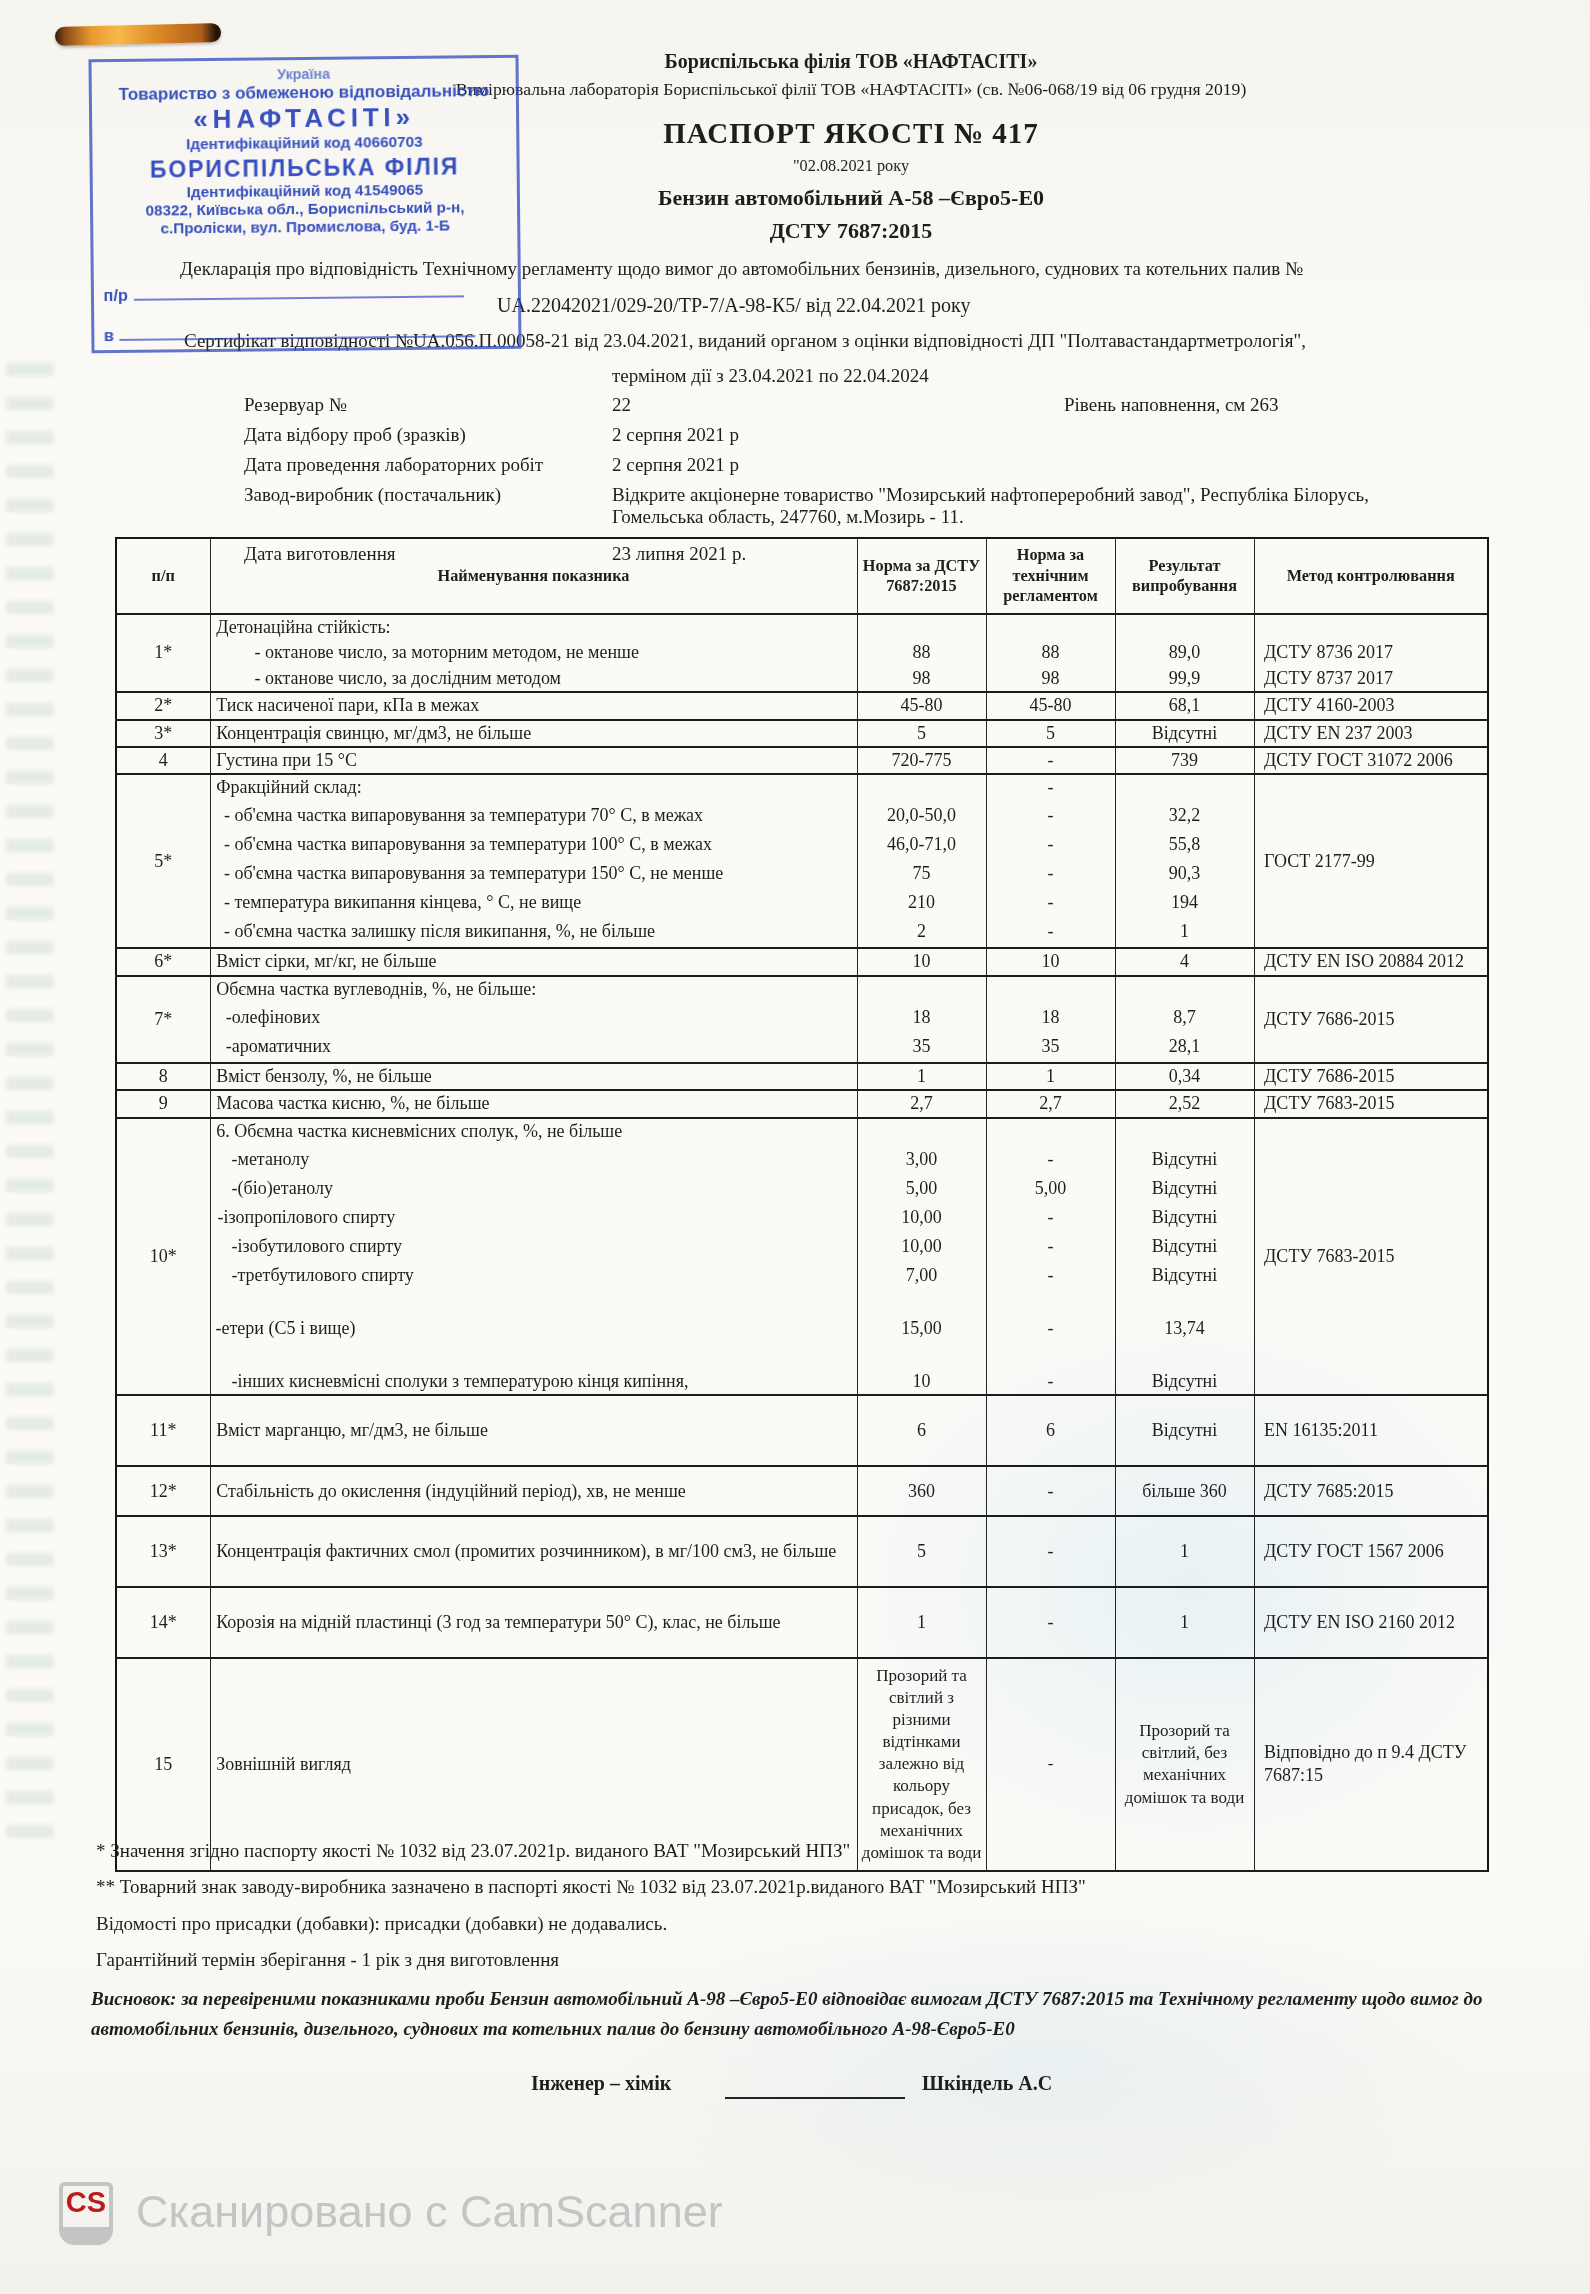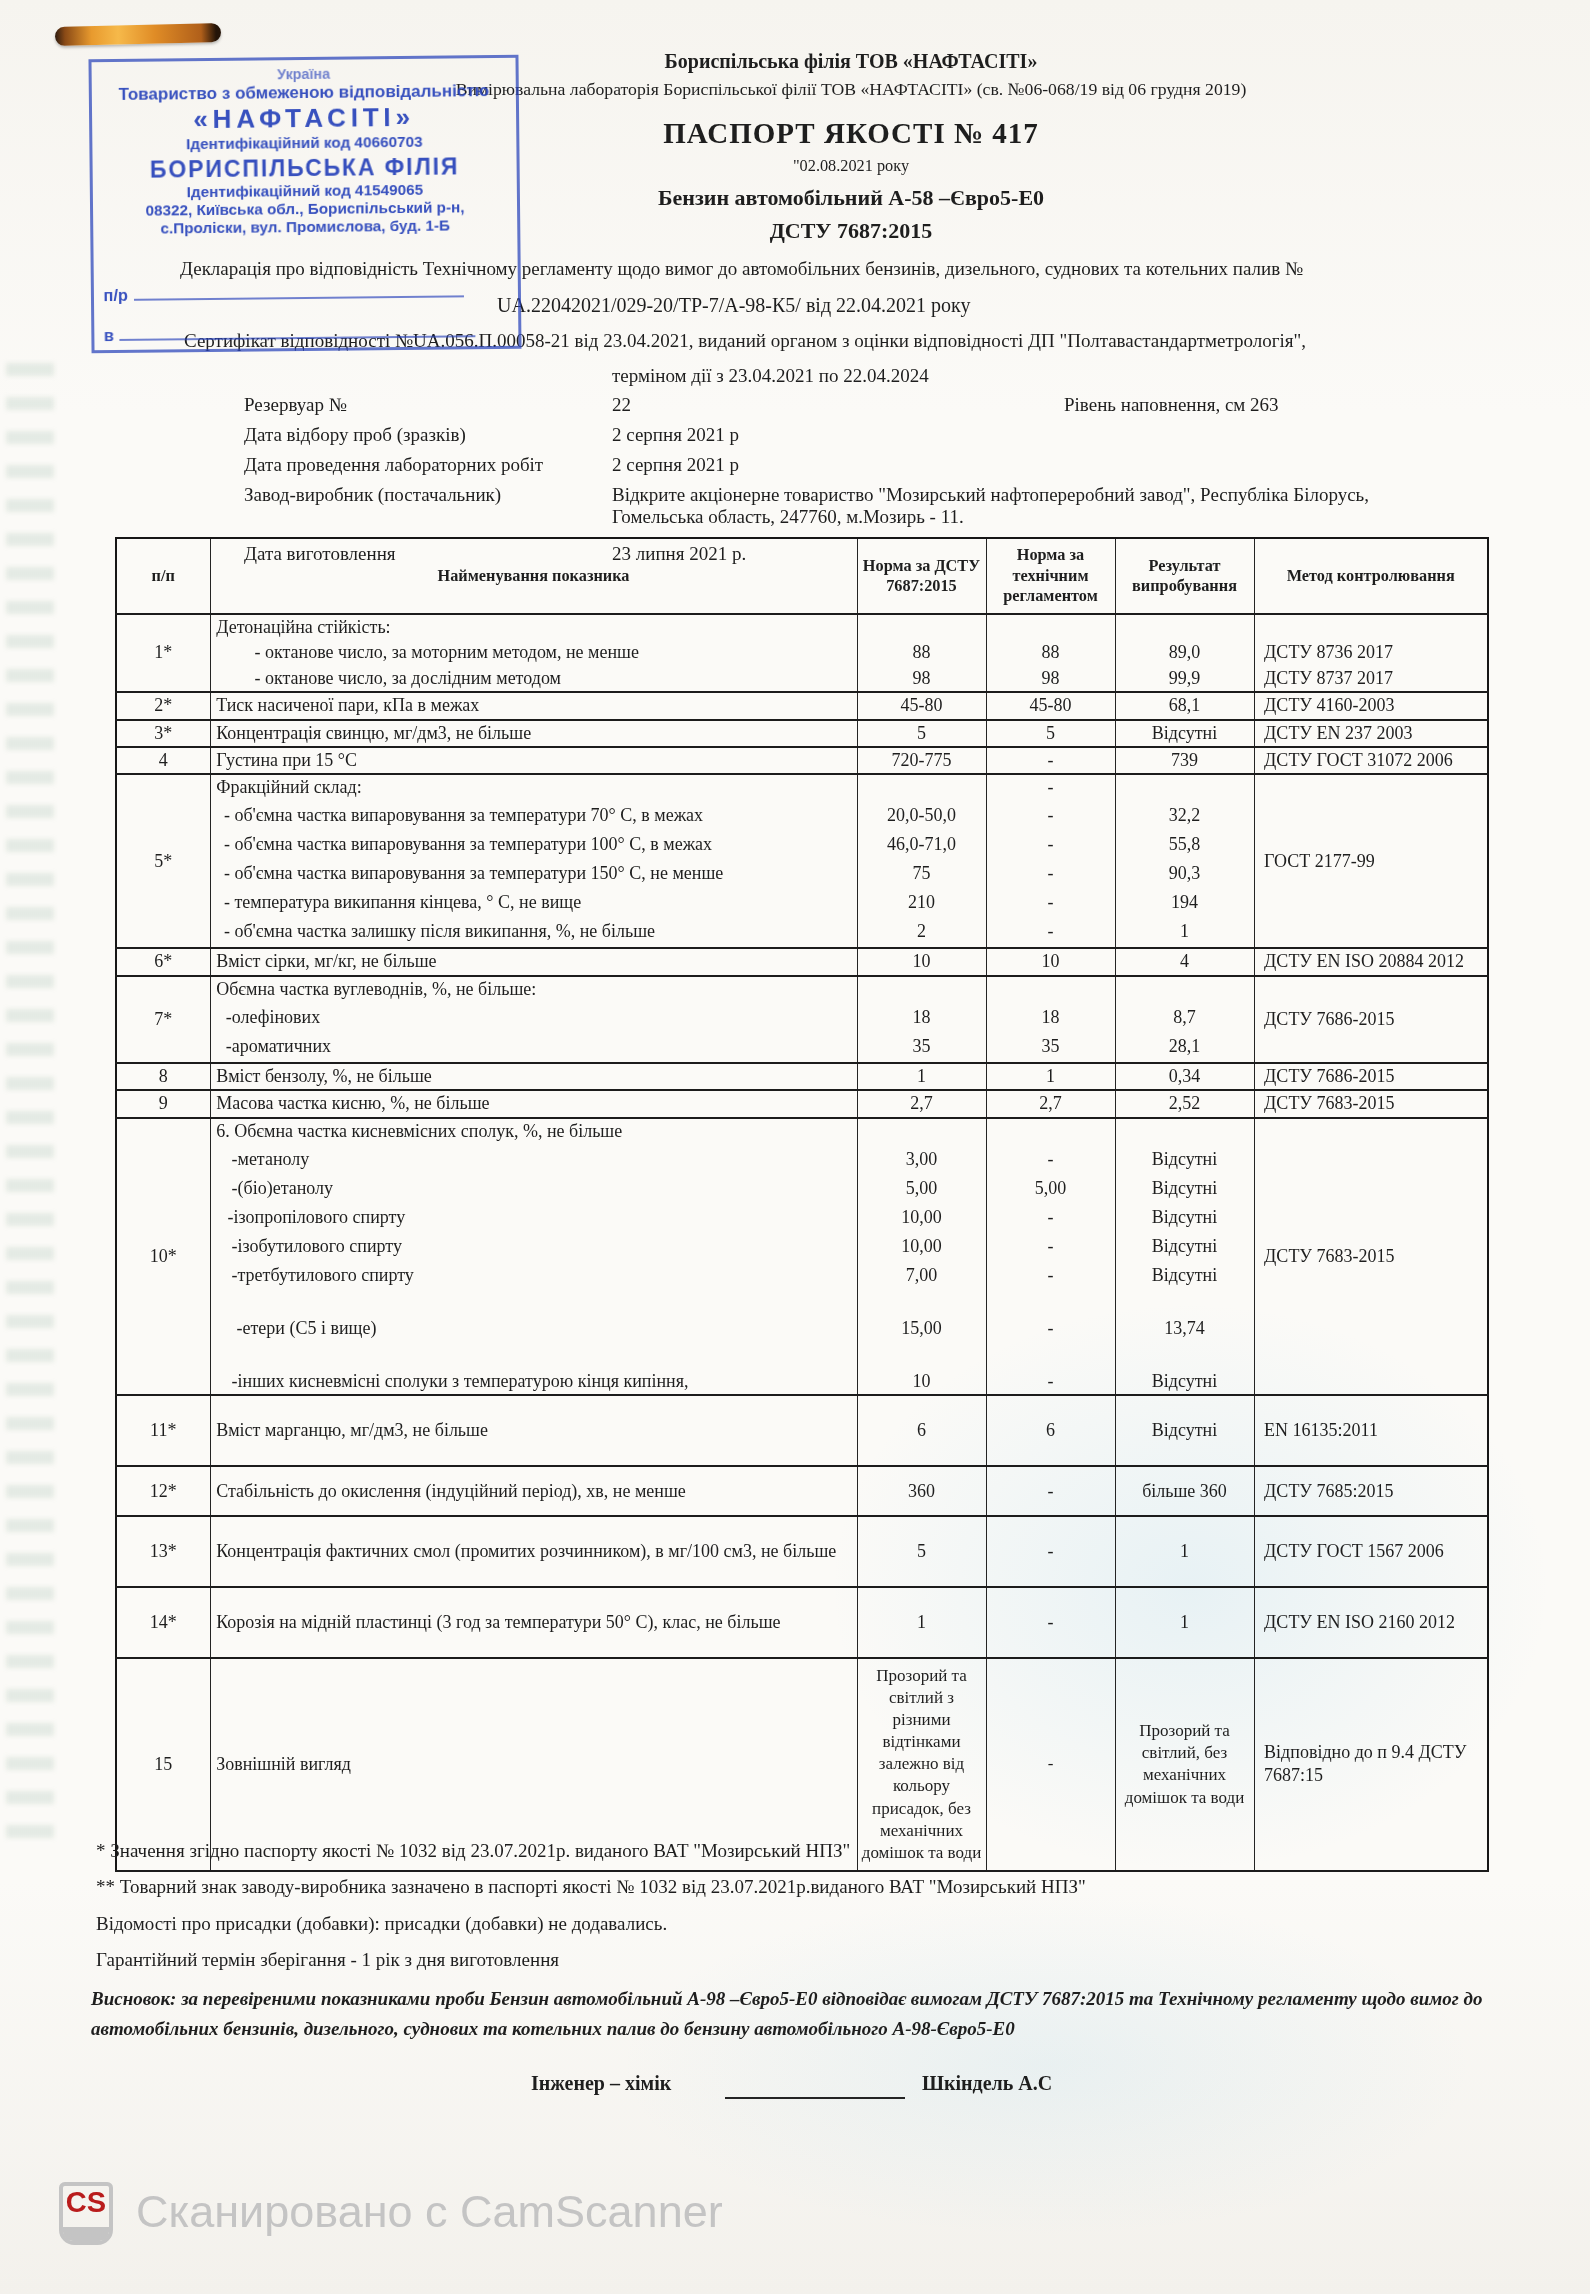--- a/index.html
+++ b/index.html
@@ -311,39 +311,39 @@
         <td class="c-val">-</td>
         <td class="c-val">Відсутні</td>
       </tr>
       <tr>
         <td class="c-name" style="padding-left: 21px;">-(біо)етанолу</td>
         <td class="c-val">5,00</td>
         <td class="c-val">5,00</td>
         <td class="c-val">Відсутні</td>
       </tr>
       <tr>
-        <td class="c-name" style="padding-left: 17px;">-ізопропілового спирту</td>
+        <td class="c-name" style="padding-left: 7px;">-ізопропілового спирту</td>
         <td class="c-val">10,00</td>
         <td class="c-val">-</td>
         <td class="c-val">Відсутні</td>
       </tr>
       <tr>
         <td class="c-name" style="padding-left: 21px;">-ізобутилового спирту</td>
         <td class="c-val">10,00</td>
         <td class="c-val">-</td>
         <td class="c-val">Відсутні</td>
       </tr>
       <tr>
         <td class="c-name" style="padding-left: 21px;">-третбутилового спирту</td>
         <td class="c-val">7,00</td>
         <td class="c-val">-</td>
         <td class="c-val">Відсутні</td>
       </tr>
       <tr>
-        <td class="c-name" style="padding-left: 26px; padding-top: 25px;">-етери (С5 і вище)</td>
+        <td class="c-name" style="padding-left: 5px; padding-top: 25px;">-етери (С5 і вище)</td>
         <td class="c-val" style="padding-top: 25px;">15,00</td>
         <td class="c-val" style="padding-top: 25px;">-</td>
         <td class="c-val" style="padding-top: 25px;">13,74</td>
       </tr>
       <tr>
         <td class="c-name" style="padding-left: 21px; padding-top: 29px;">-інших кисневмісні сполуки з температурою кінця кипіння,</td>
         <td class="c-val" style="padding-top: 29px;">10</td>
         <td class="c-val" style="padding-top: 29px;">-</td>
         <td class="c-val" style="padding-top: 29px;">Відсутні</td>
       </tr>

